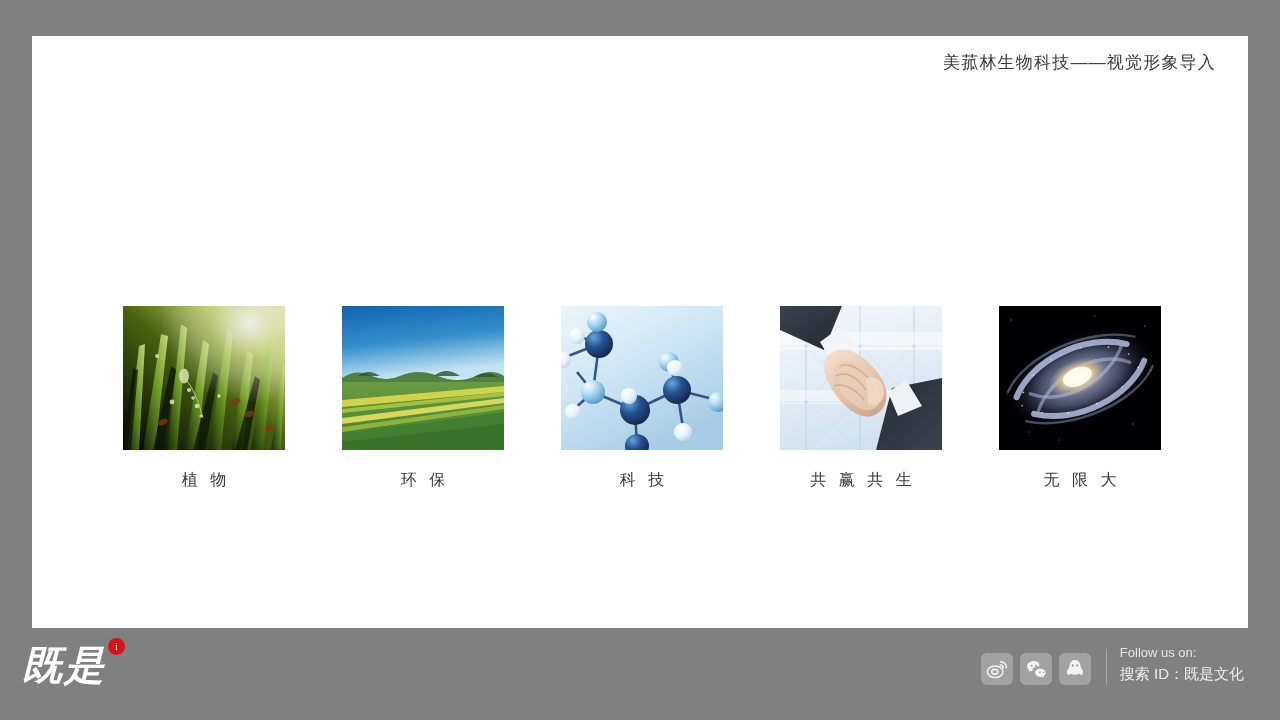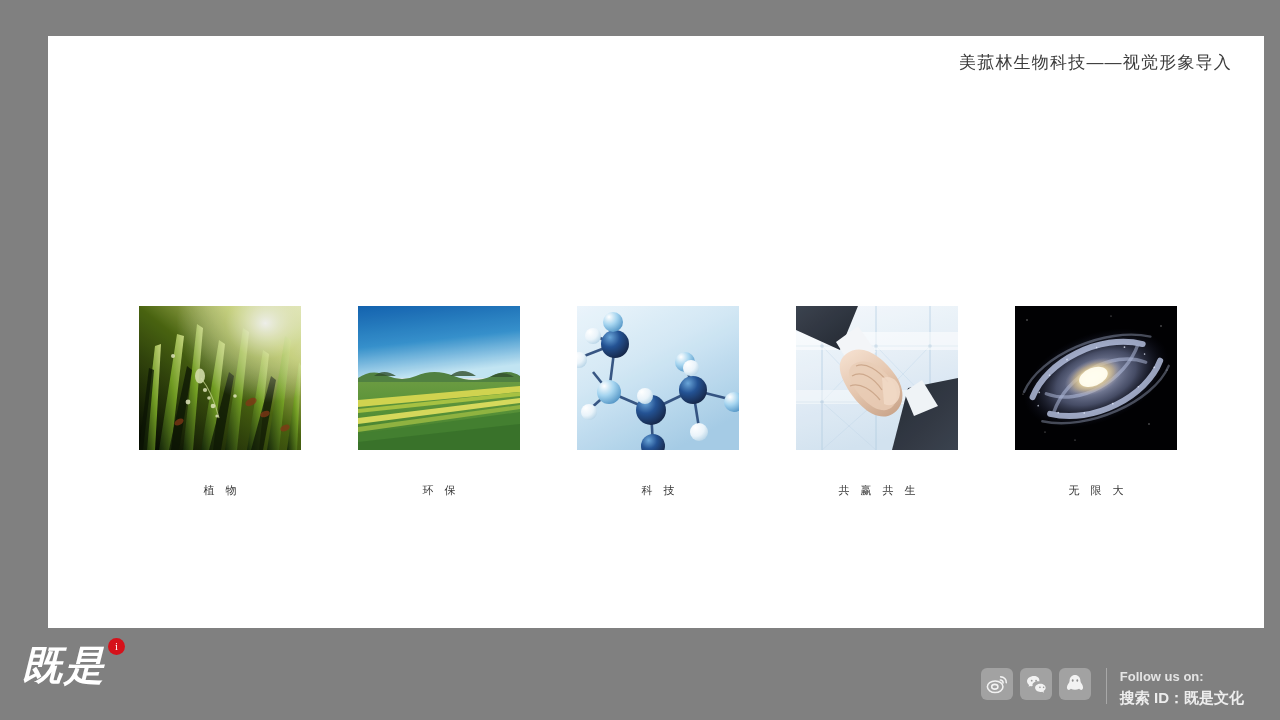--- a/index.html
+++ b/index.html
@@ -15,21 +15,21 @@
   #stage {
     position: relative;
     width: 1280px;
     height: 720px;
     background: #808080;
   }
 
   
   #slide {
     position: absolute;
-    left: 48px;
+    left: 32px;
     top: 36px;
     width: 1216px;
     height: 592px;
     background: #ffffff;
   }
 
   #slide-title {
     position: absolute;
     right: 32px;
     top: 15px;
@@ -60,22 +60,22 @@
     position: relative;
     width: 162px;
     height: 144px;
     overflow: hidden;
     background: #dfe6ea;
   }
 
   .thumb > svg { display: block; width: 162px; height: 144px; }
 
   .caption {
-    margin-top: 33px;
-    font-size: 11px;
+    margin-top: 20px;
+    font-size: 16px;
     letter-spacing: 4px;
     color: #3a3a3a;
     text-indent: 4px;
     white-space: nowrap;
   }
 
   
   #footer {
     position: absolute;
     left: 0;
@@ -117,24 +117,23 @@
   #logo-badge span {
     font-family: "Liberation Serif", serif;
     font-size: 11px;
     color: #ffffff;
     line-height: 1;
   }
 
   #social {
     position: absolute;
     right: 36px;
-    top: 40px;
+    top: 16px;
     display: flex;
-    align-items: flex-start;
-    font-weight: bold;
+    align-items: flex-end;
   }
 
   .social-btn {
     width: 32px;
     height: 32px;
     border-radius: 6px;
     background: #a2a2a2;
     margin-right: 7px;
     display: flex;
     align-items: center;

